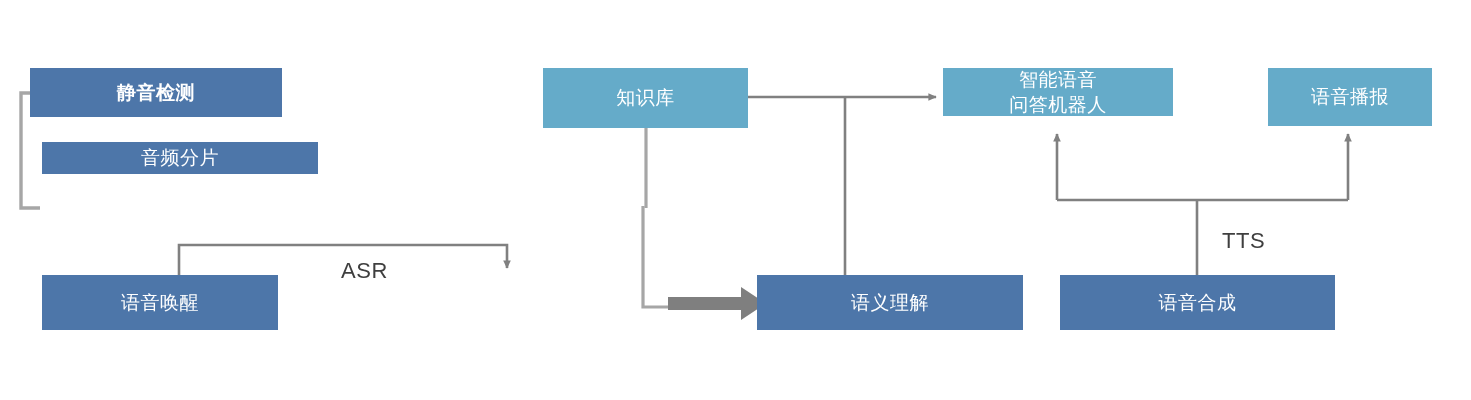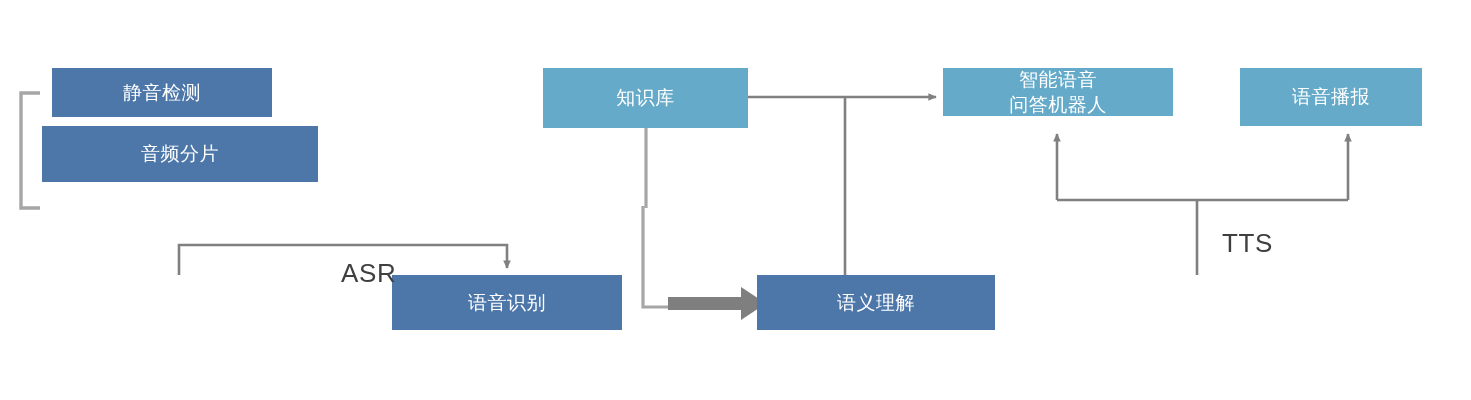--- a/index.html
+++ b/index.html
@@ -37,21 +37,21 @@
     position: absolute;
     left: 0;
     top: 0;
     width: 1471px;
     height: 400px;
     pointer-events: none;
   }
   .edge-label {
     position: absolute;
     color: #3f3f3f;
-    font-size: 26px;
+    font-size: 22px;
     letter-spacing: 0.6px;
     white-space: nowrap;
   }
 </style>
 </head>
 <body>
 
 <div id="canvas">
 
   <svg class="edge-svg" viewBox="0 0 1471 400" xmlns="http://www.w3.org/2000/svg">
@@ -88,35 +88,36 @@
     </g>
 
     <g>
       <path d="M1197,275 L1197,200" fill="none" stroke="#808080" stroke-width="2.6"></path>
       <path d="M1057,200 L1348,200" fill="none" stroke="#808080" stroke-width="2.6"></path>
       <path d="M1057,200 L1057,134" fill="none" stroke="#808080" stroke-width="2.6" marker-end="url(#arrowThinUp)"></path>
       <path d="M1348,200 L1348,134" fill="none" stroke="#808080" stroke-width="2.6" marker-end="url(#arrowThinUp)"></path>
     </g>
   </svg>
 
-  <div class="node dark" style="left:52px;  top:68px;  width:220px; height:49px;">静音检测</div>
+  <div class="node dark" style="left:30px;  top:68px;  width:252px; height:49px;font-weight:bold;">静音检测</div>
 
-  <div class="node dark" style="left:42px;  top:126px; width:276px; height:56px;">音频分片</div>
+  <div class="node dark" style="left:42px;  top:142px; width:276px; height:32px;">音频分片</div>
 
 
+  <div class="node dark" style="left:42px;  top:275px; width:236px; height:55px;">语音唤醒</div>
 
-  <div class="node dark" style="left:392px; top:275px; width:230px; height:55px;">语音识别</div>
 
   <div class="node light" style="left:543px; top:68px;  width:205px; height:60px;">知识库</div>
 
-  <div class="node dark" style="left:757px; top:275px; width:238px; height:55px;">语义理解</div>
+  <div class="node dark" style="left:757px; top:275px; width:266px; height:55px;">语义理解</div>
 
   <div class="node light" style="left:943px; top:68px;  width:230px; height:48px;">智能语音
 问答机器人</div>
 
+  <div class="node dark" style="left:1060px; top:275px; width:275px; height:55px;">语音合成</div>
 
-  <div class="node light" style="left:1240px; top:68px; width:182px; height:58px;">语音播报</div>
+  <div class="node light" style="left:1268px; top:68px; width:164px; height:58px;">语音播报</div>
 
   <div class="edge-label" style="left:341px; top:258px;">ASR</div>
 
   <div class="edge-label" style="left:1222px; top:228px;">TTS</div>
 
 </div>
 
 </body></html>

